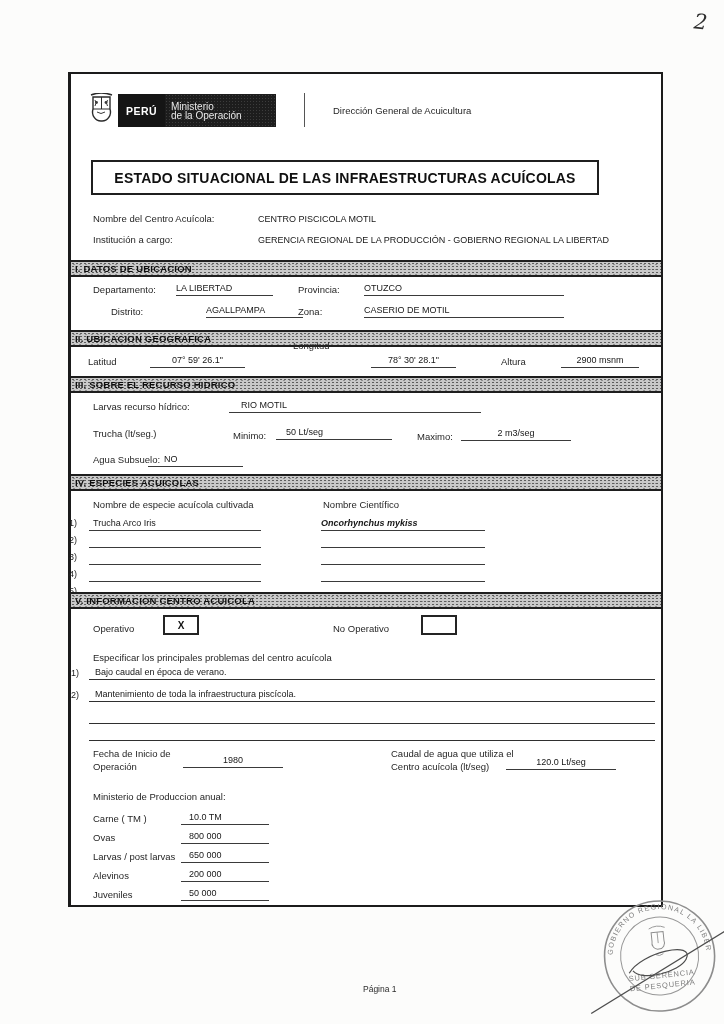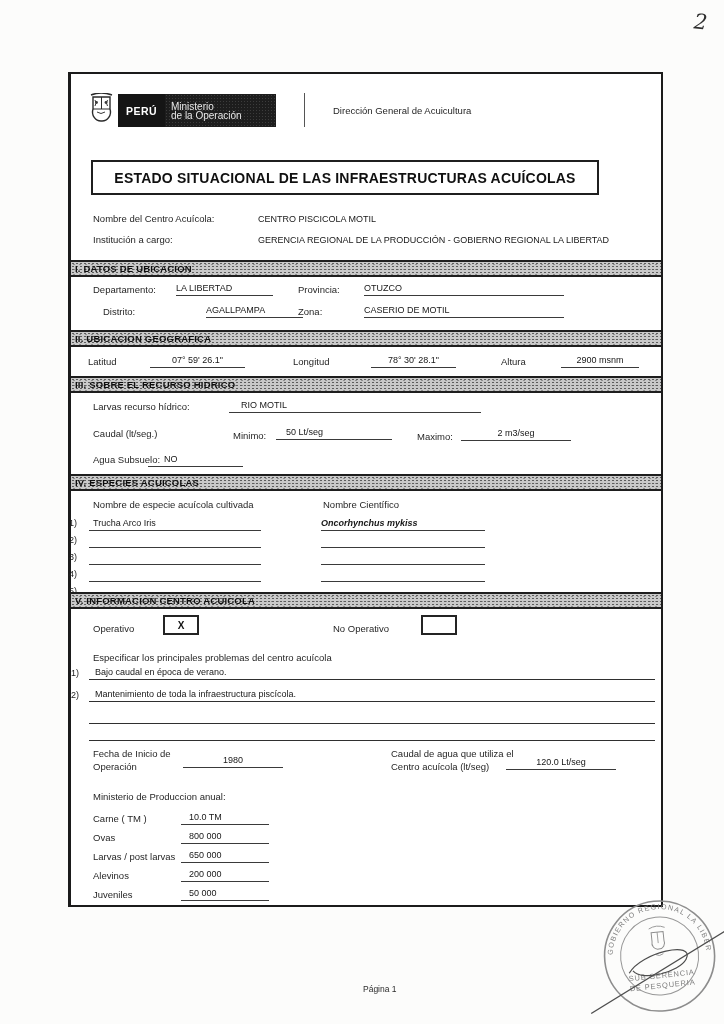--- a/index.html
+++ b/index.html
@@ -101,37 +101,37 @@
   <div class="lbl" style="left:22px;top:139px;">Nombre del Centro Acuícola:</div>
   <div class="lbl val" style="left:187px;top:140px;">CENTRO PISCICOLA MOTIL</div>
   <div class="lbl" style="left:22px;top:160px;">Institución a cargo:</div>
   <div class="lbl val" style="left:187px;top:161px;">GERENCIA REGIONAL DE LA PRODUCCIÓN - GOBIERNO REGIONAL LA LIBERTAD</div>
 
   <div class="secbar" style="top:186px;">I. DATOS DE UBICACION</div>
   <div class="lbl" style="left:22px;top:210px;">Departamento:</div>
   <div class="uval" style="left:105px;top:206px;width:97px;">LA LIBERTAD</div>
   <div class="lbl" style="left:227px;top:210px;">Provincia:</div>
   <div class="uval" style="left:293px;top:206px;width:200px;">OTUZCO</div>
-  <div class="lbl" style="left:32px;top:232px;text-align:center;">Distrito:</div>
+  <div class="lbl" style="left:40px;top:232px;text-align:center;">Distrito:</div>
   <div class="uval" style="left:105px;top:228px;width:97px;margin-left:30px;">AGALLPAMPA</div>
   <div class="lbl" style="left:227px;top:232px;">Zona:</div>
   <div class="uval" style="left:293px;top:228px;width:200px;">CASERIO DE MOTIL</div>
 
   <div class="secbar" style="top:256px;">II. UBICACION GEOGRAFICA</div>
   <div class="lbl" style="left:17px;top:282px;">Latitud</div>
   <div class="uval ctr" style="left:79px;top:278px;width:95px;">07° 59' 26.1"</div>
-  <div class="lbl" style="left:222px;top:282px;">Longitud</div>
+  <div class="lbl" style="left:222px;top:266px;">Longitud</div>
   <div class="uval ctr" style="left:300px;top:278px;width:85px;">78° 30' 28.1"</div>
   <div class="lbl" style="left:430px;top:282px;">Altura</div>
   <div class="uval ctr" style="left:490px;top:278px;width:78px;">2900 msnm</div>
 
   <div class="secbar" style="top:302px;">III. SOBRE EL RECURSO HIDRICO</div>
   <div class="lbl" style="left:22px;top:327px;">Larvas recurso hídrico:</div>
   <div class="uval" style="left:158px;top:323px;width:252px;padding-left:12px;">RIO MOTIL</div>
-  <div class="lbl" style="left:22px;top:354px;">Caudal (lt/seg.)</div>
+  <div class="lbl" style="left:22px;top:354px;">Trucha (lt/seg.)</div>
   <div class="lbl" style="left:162px;top:356px;">Minimo:</div>
   <div class="uval" style="left:205px;top:350px;width:116px;padding-left:10px;">50 Lt/seg</div>
   <div class="lbl" style="left:346px;top:357px;">Maximo:</div>
   <div class="uval ctr" style="left:390px;top:351px;width:110px;">2 m3/seg</div>
   <div class="lbl" style="left:22px;top:380px;">Agua Subsuelo:</div>
   <div class="uval" style="left:77px;top:377px;width:95px;padding-left:16px;">NO</div>
 
   <div class="secbar" style="top:400px;">IV. ESPECIES ACUICOLAS</div>
   <div class="lbl" style="left:22px;top:425px;">Nombre de especie acuícola cultivada</div>
   <div class="lbl" style="left:252px;top:425px;">Nombre Científico</div>

